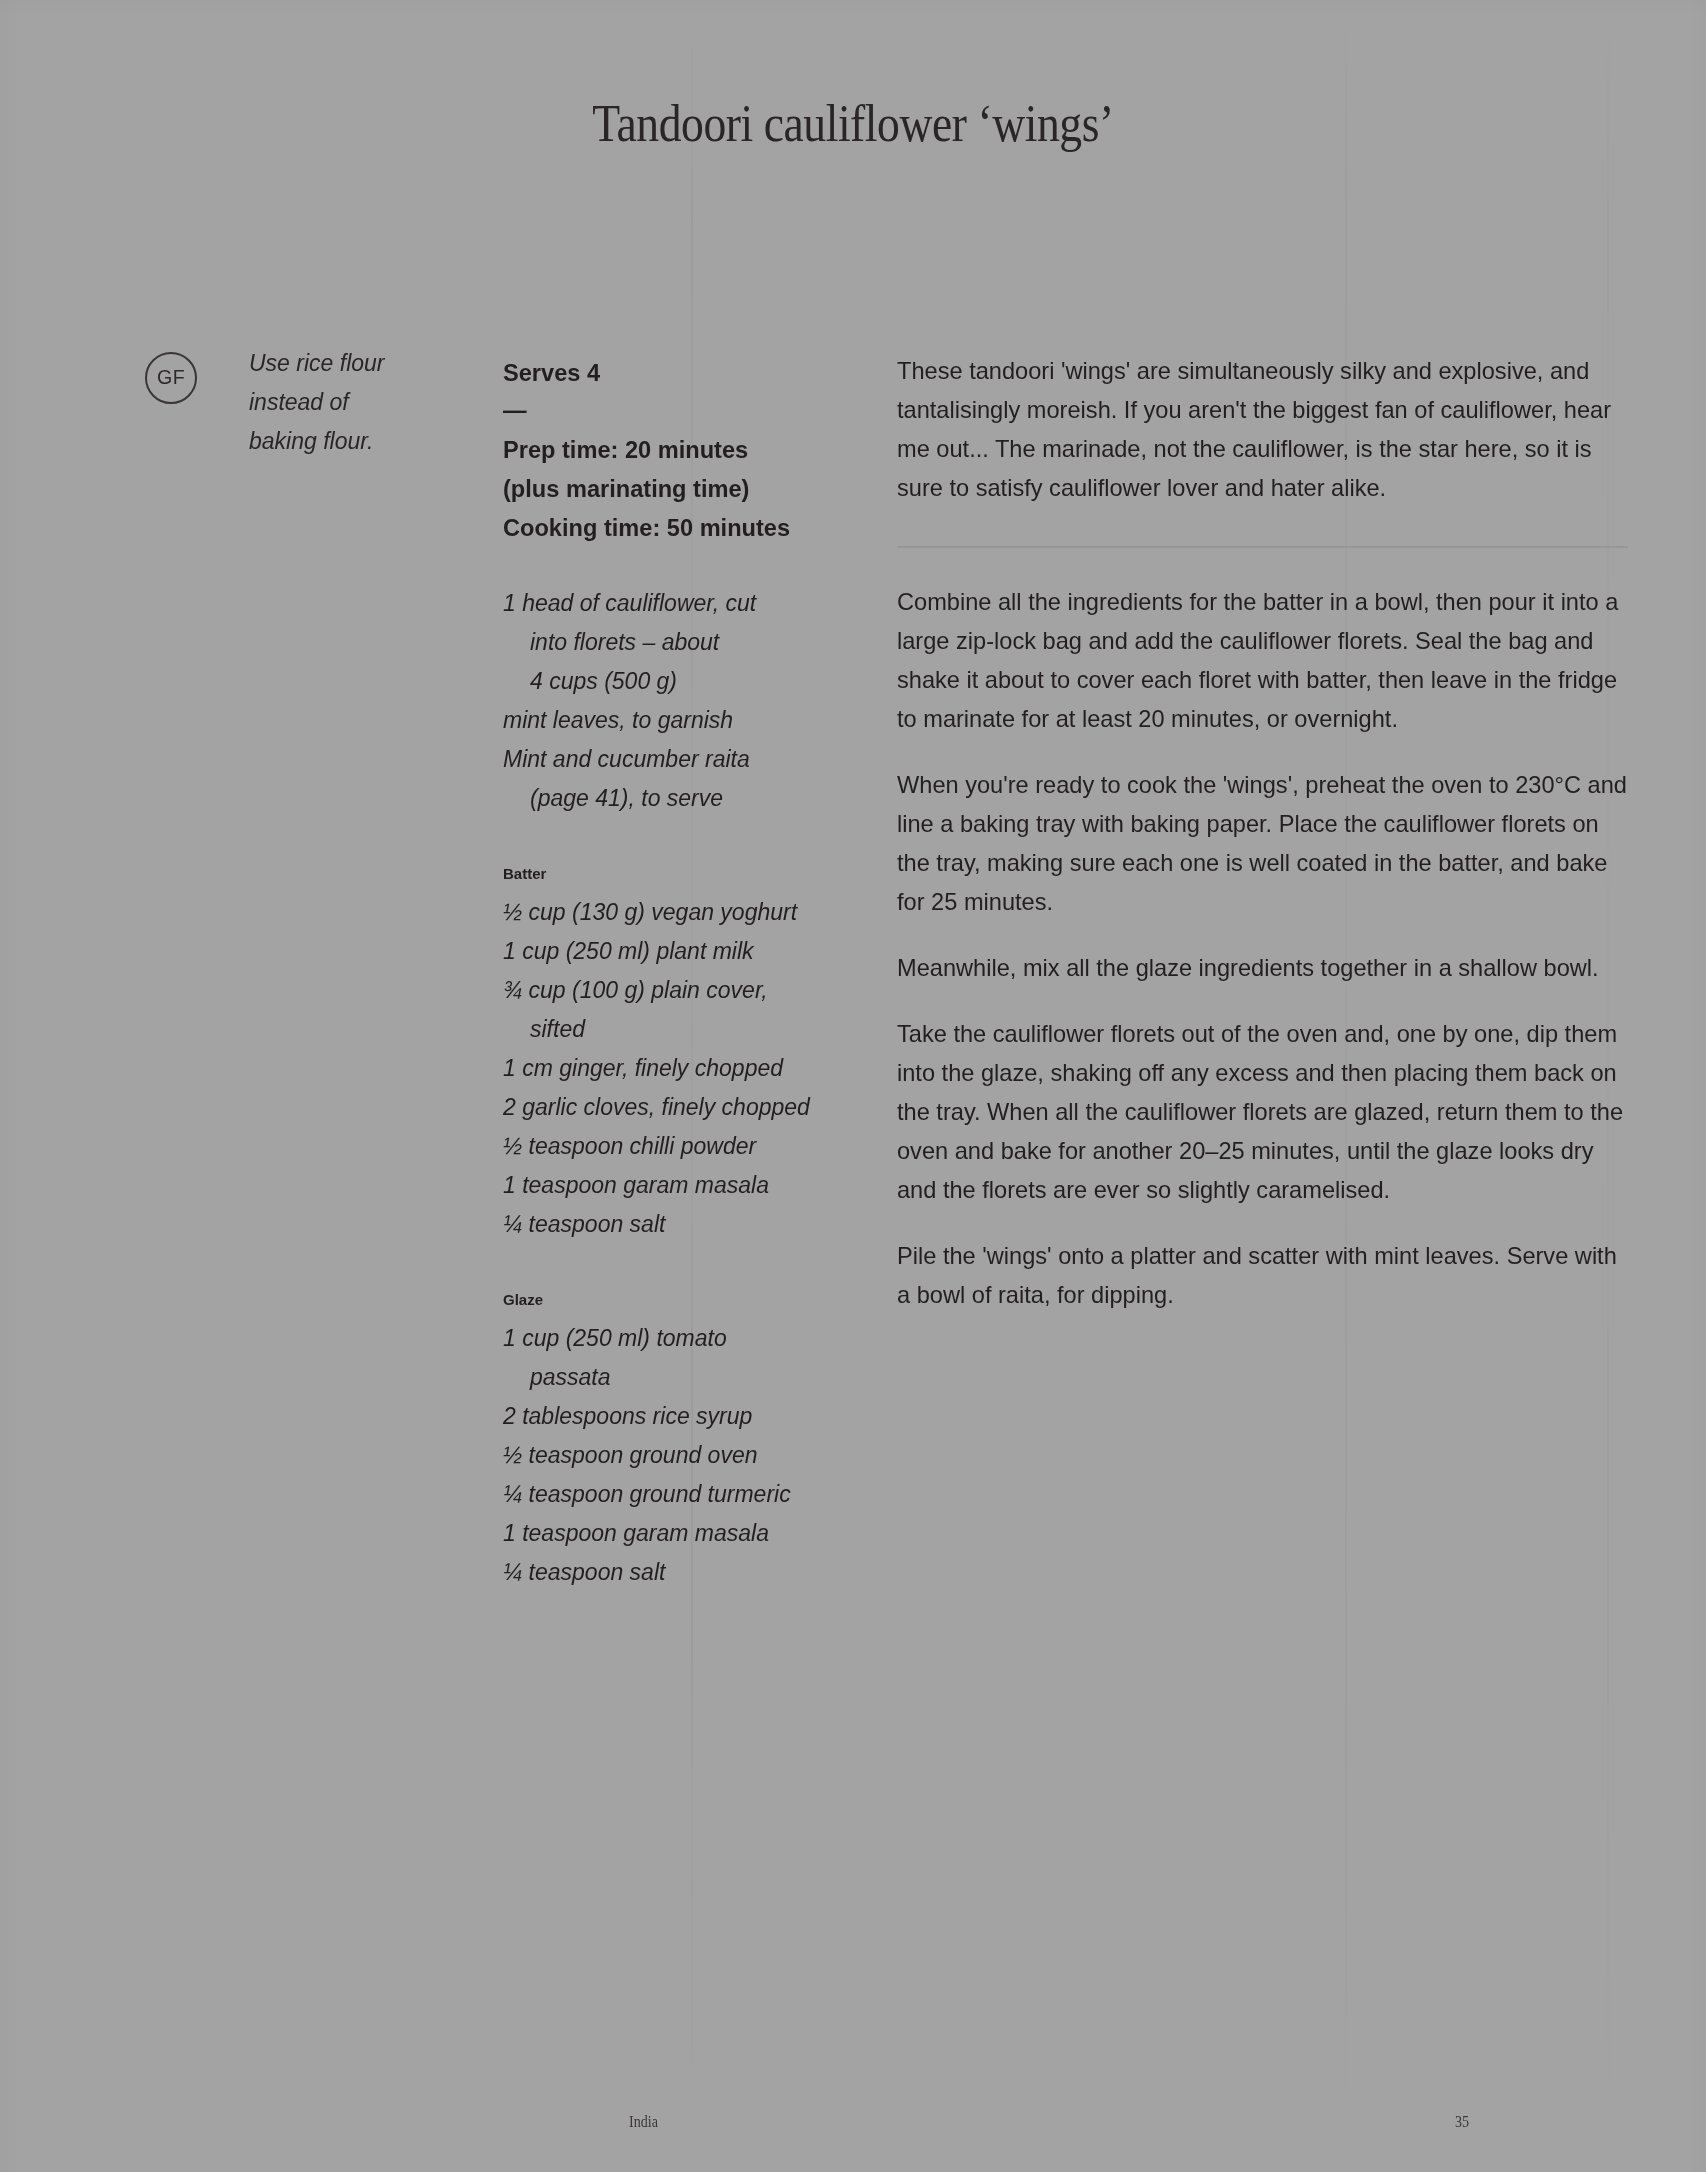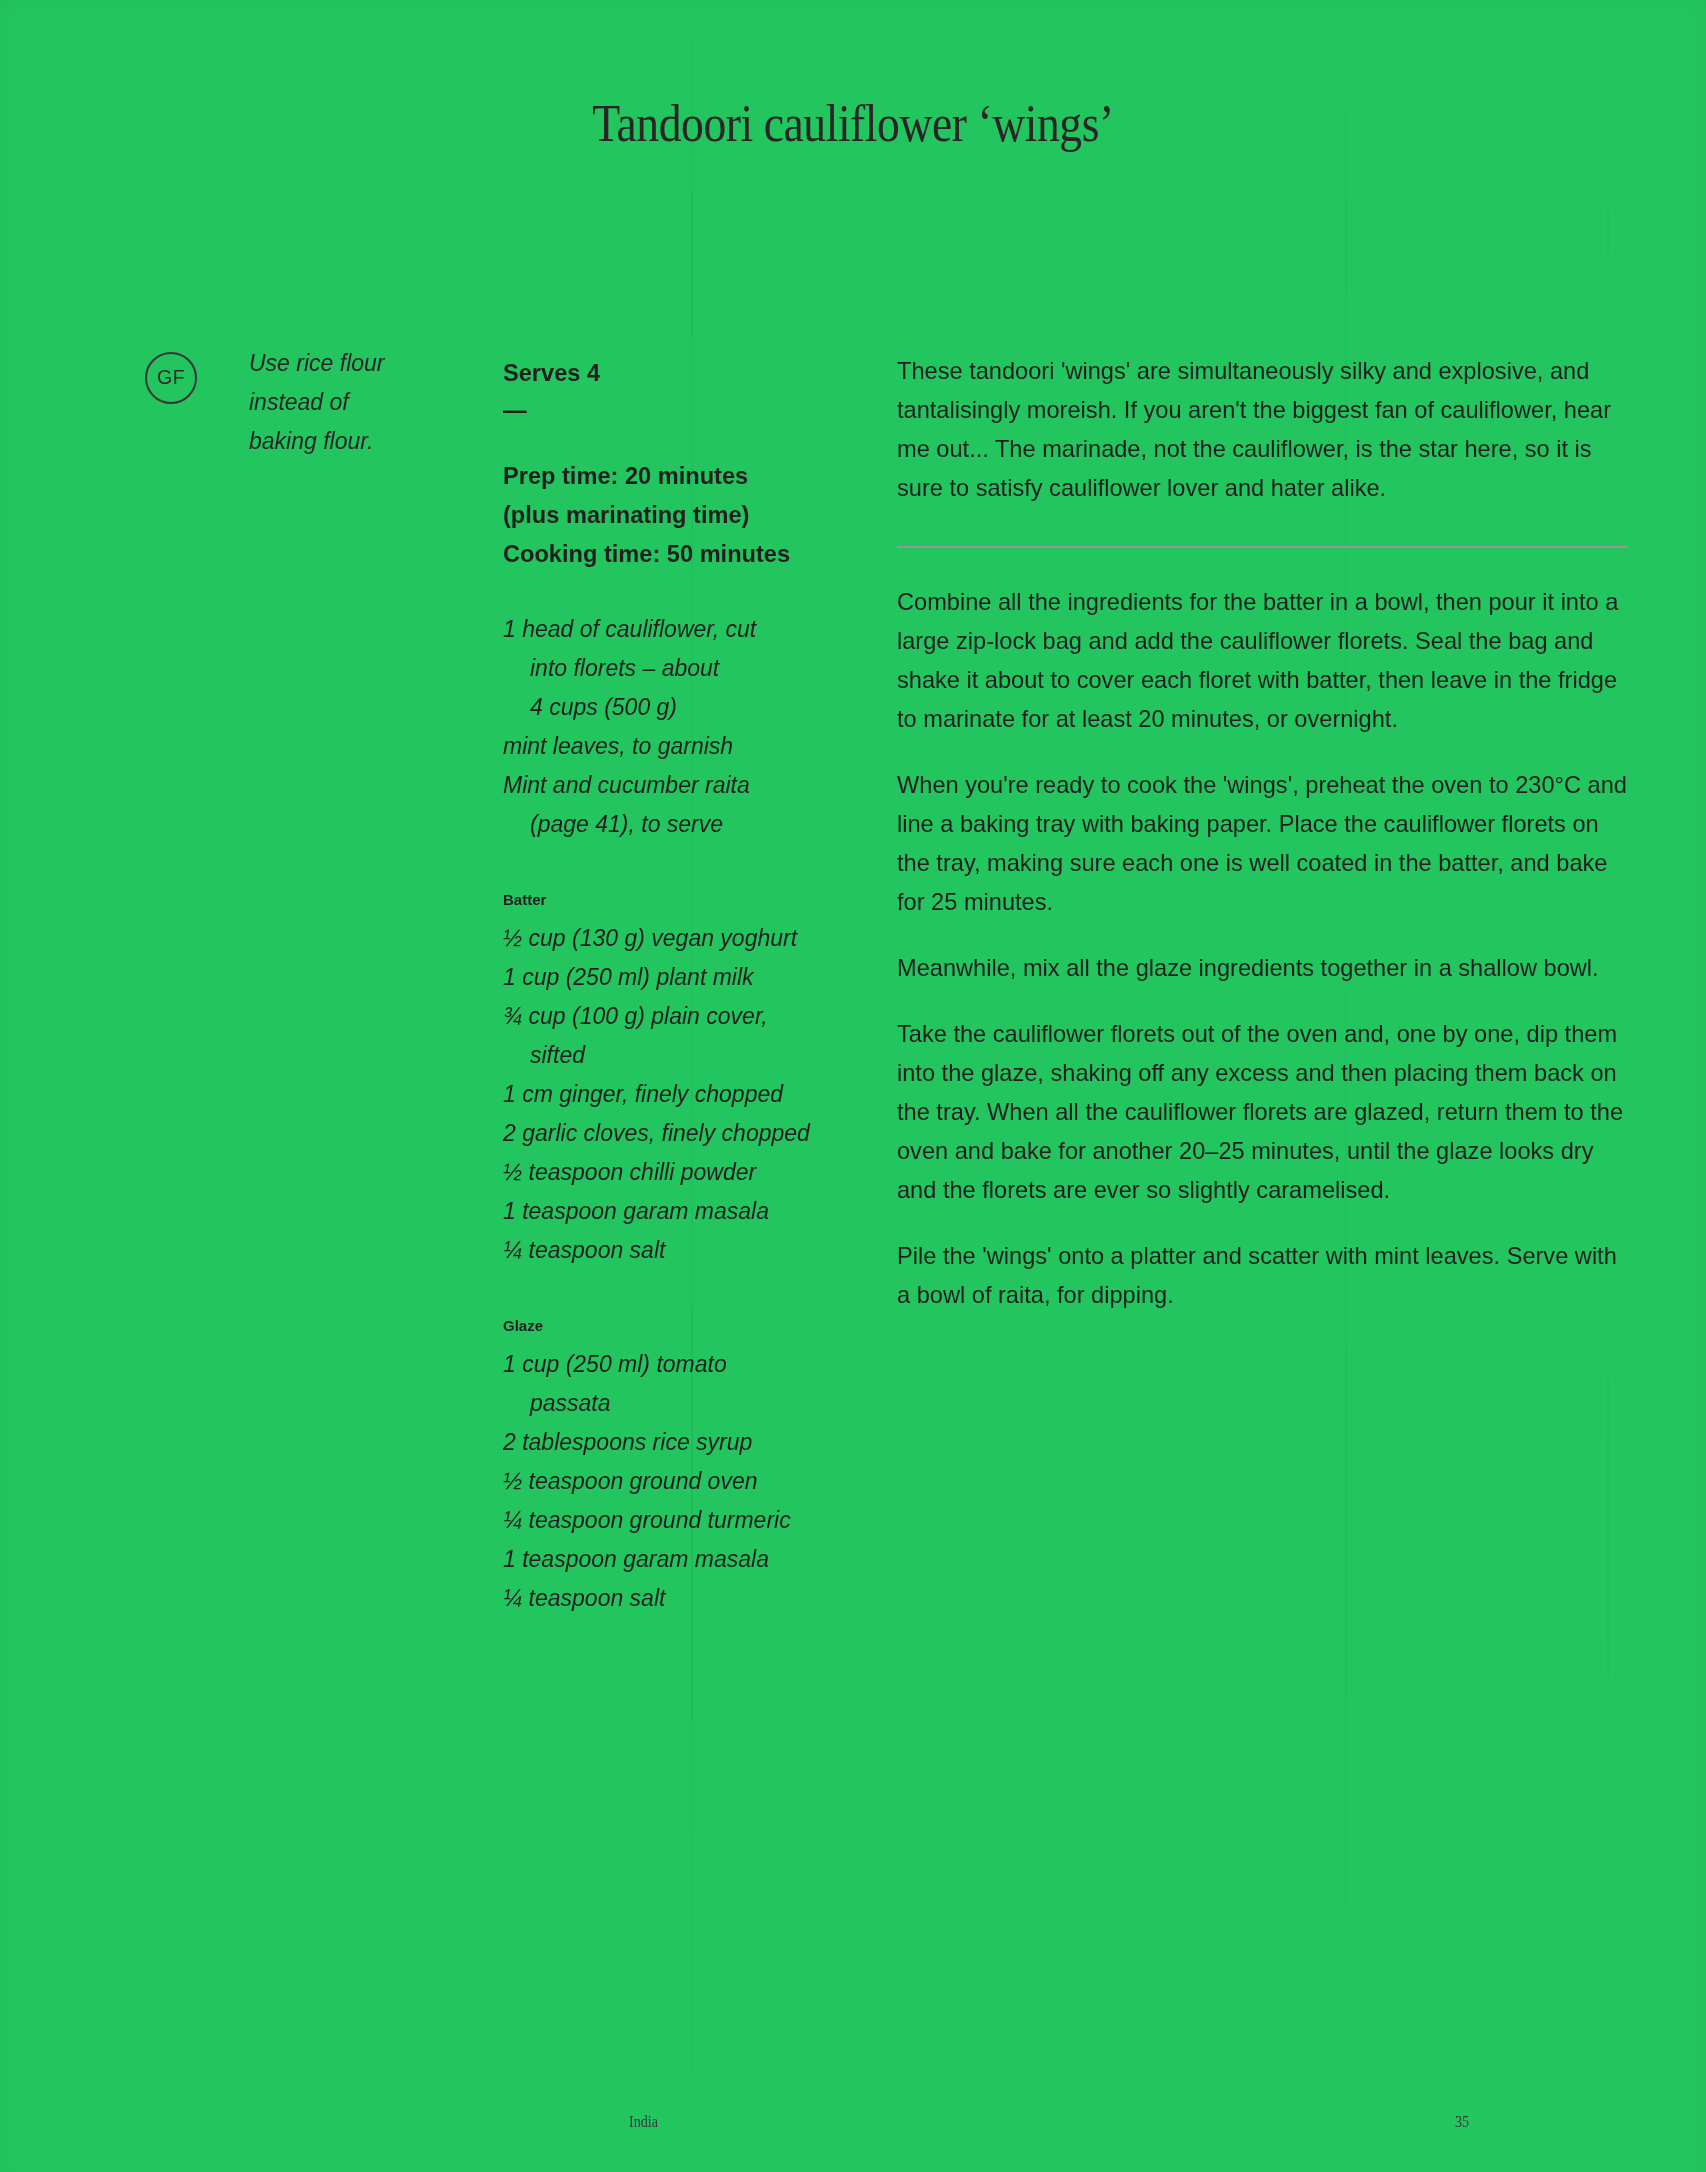--- a/index.html
+++ b/index.html
@@ -9,21 +9,21 @@
   }
   body {
     font-family: "Liberation Sans", sans-serif;
     color: #231f20;
   }
 
   .page {
     position: relative;
     width: 1706px;
     height: 2172px;
-    background: #22c55e;
+    background: #a3a3a3;
     overflow: hidden;
   }
 
   
   .scan-tint {
     position: absolute;
     inset: 0;
     pointer-events: none;
     background:
       linear-gradient(90deg, rgba(0,0,0,0.014) 0px, rgba(0,0,0,0) 20.4px),
@@ -112,21 +112,21 @@
   }
   .ing-dash {
     font-weight: 700;
     font-size: 23.6px;
     line-height: 35px;
     letter-spacing: -0.8px;
   }
   .ing-times {
     font-weight: 700;
     font-size: 23.6px;
-    margin-top: 29px;
+    margin-top: 3px;
   }
   .ing-list {
     margin-top: 36px;
   }
   .ing-line {
     white-space: pre-wrap;
     font-style: italic;
   }
   .ing-line.indent { padding-left: 27px; }
   .sub-head {

